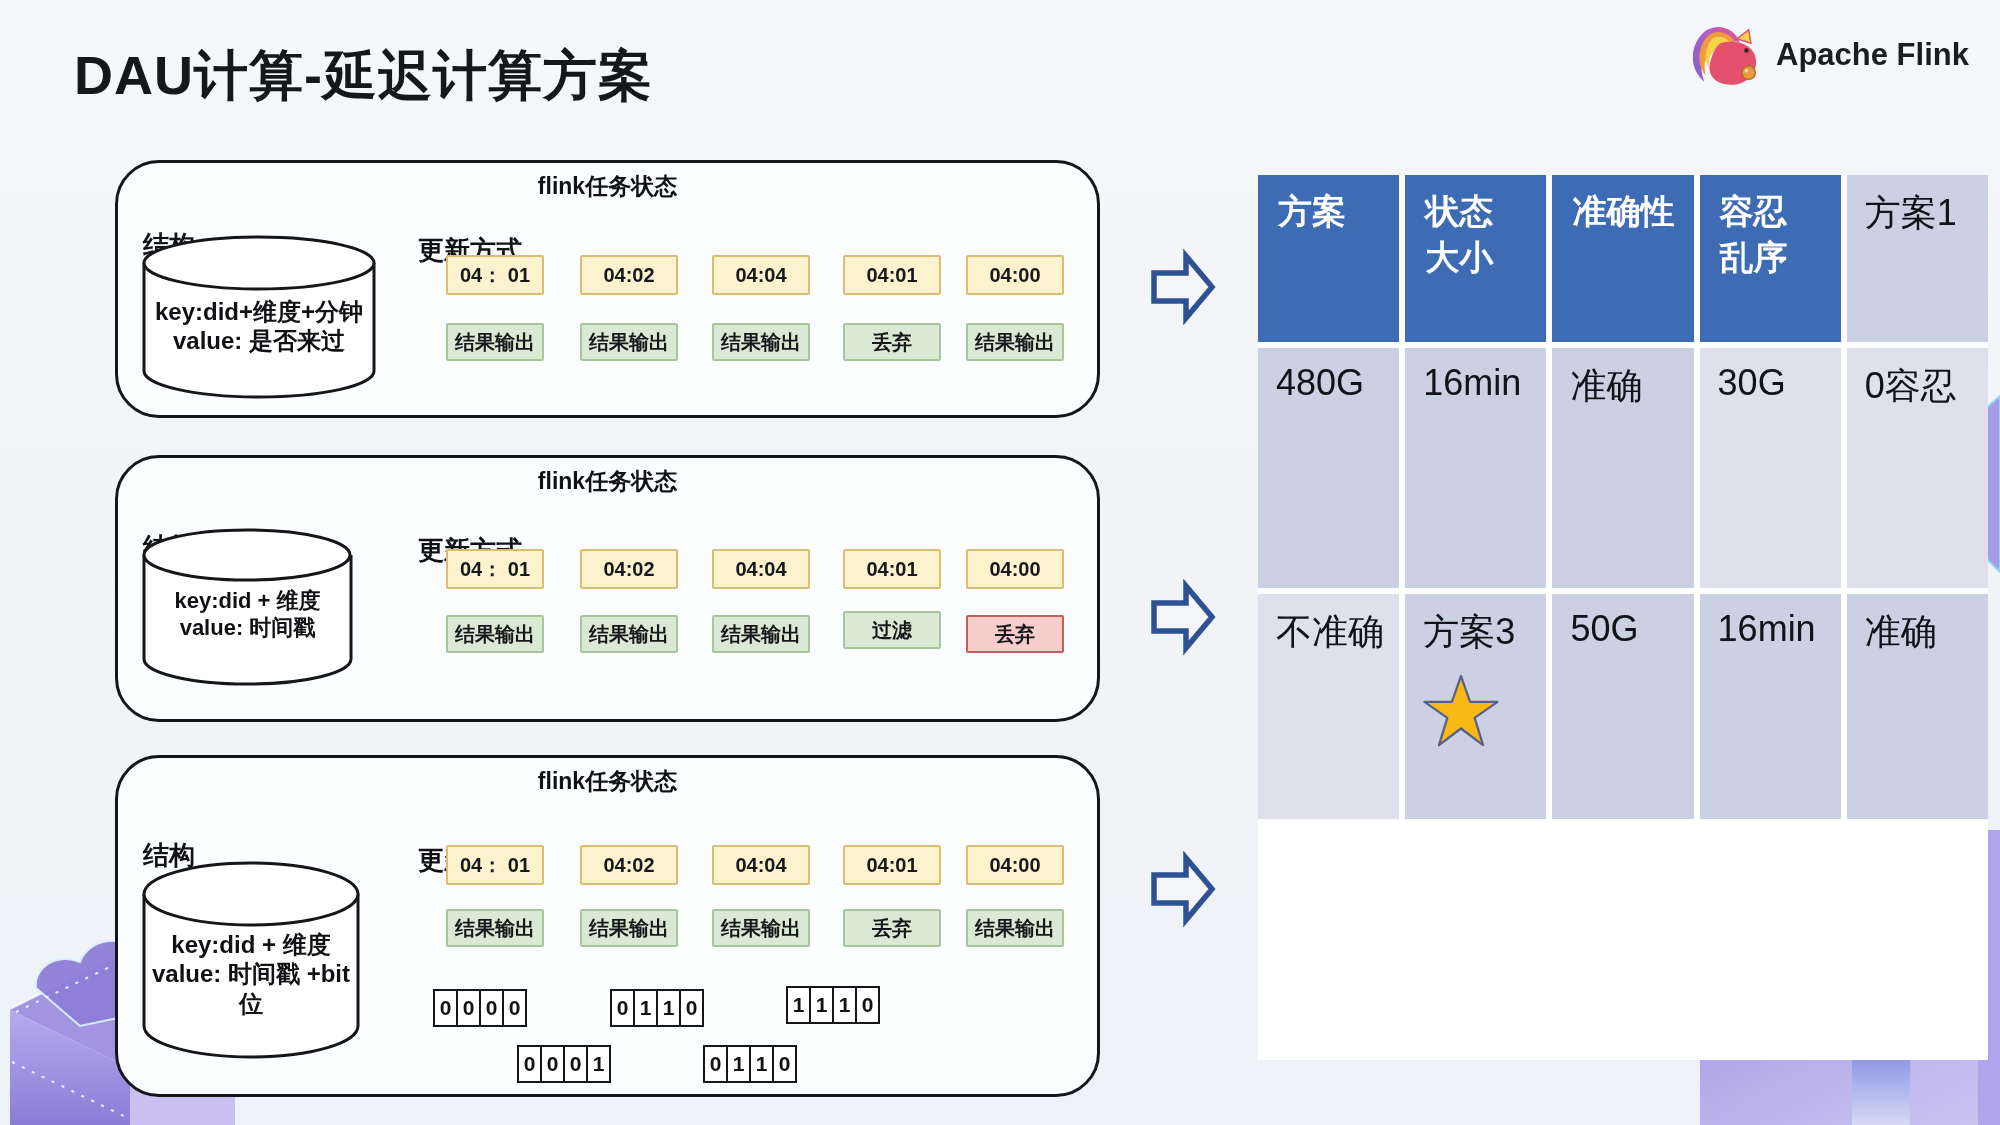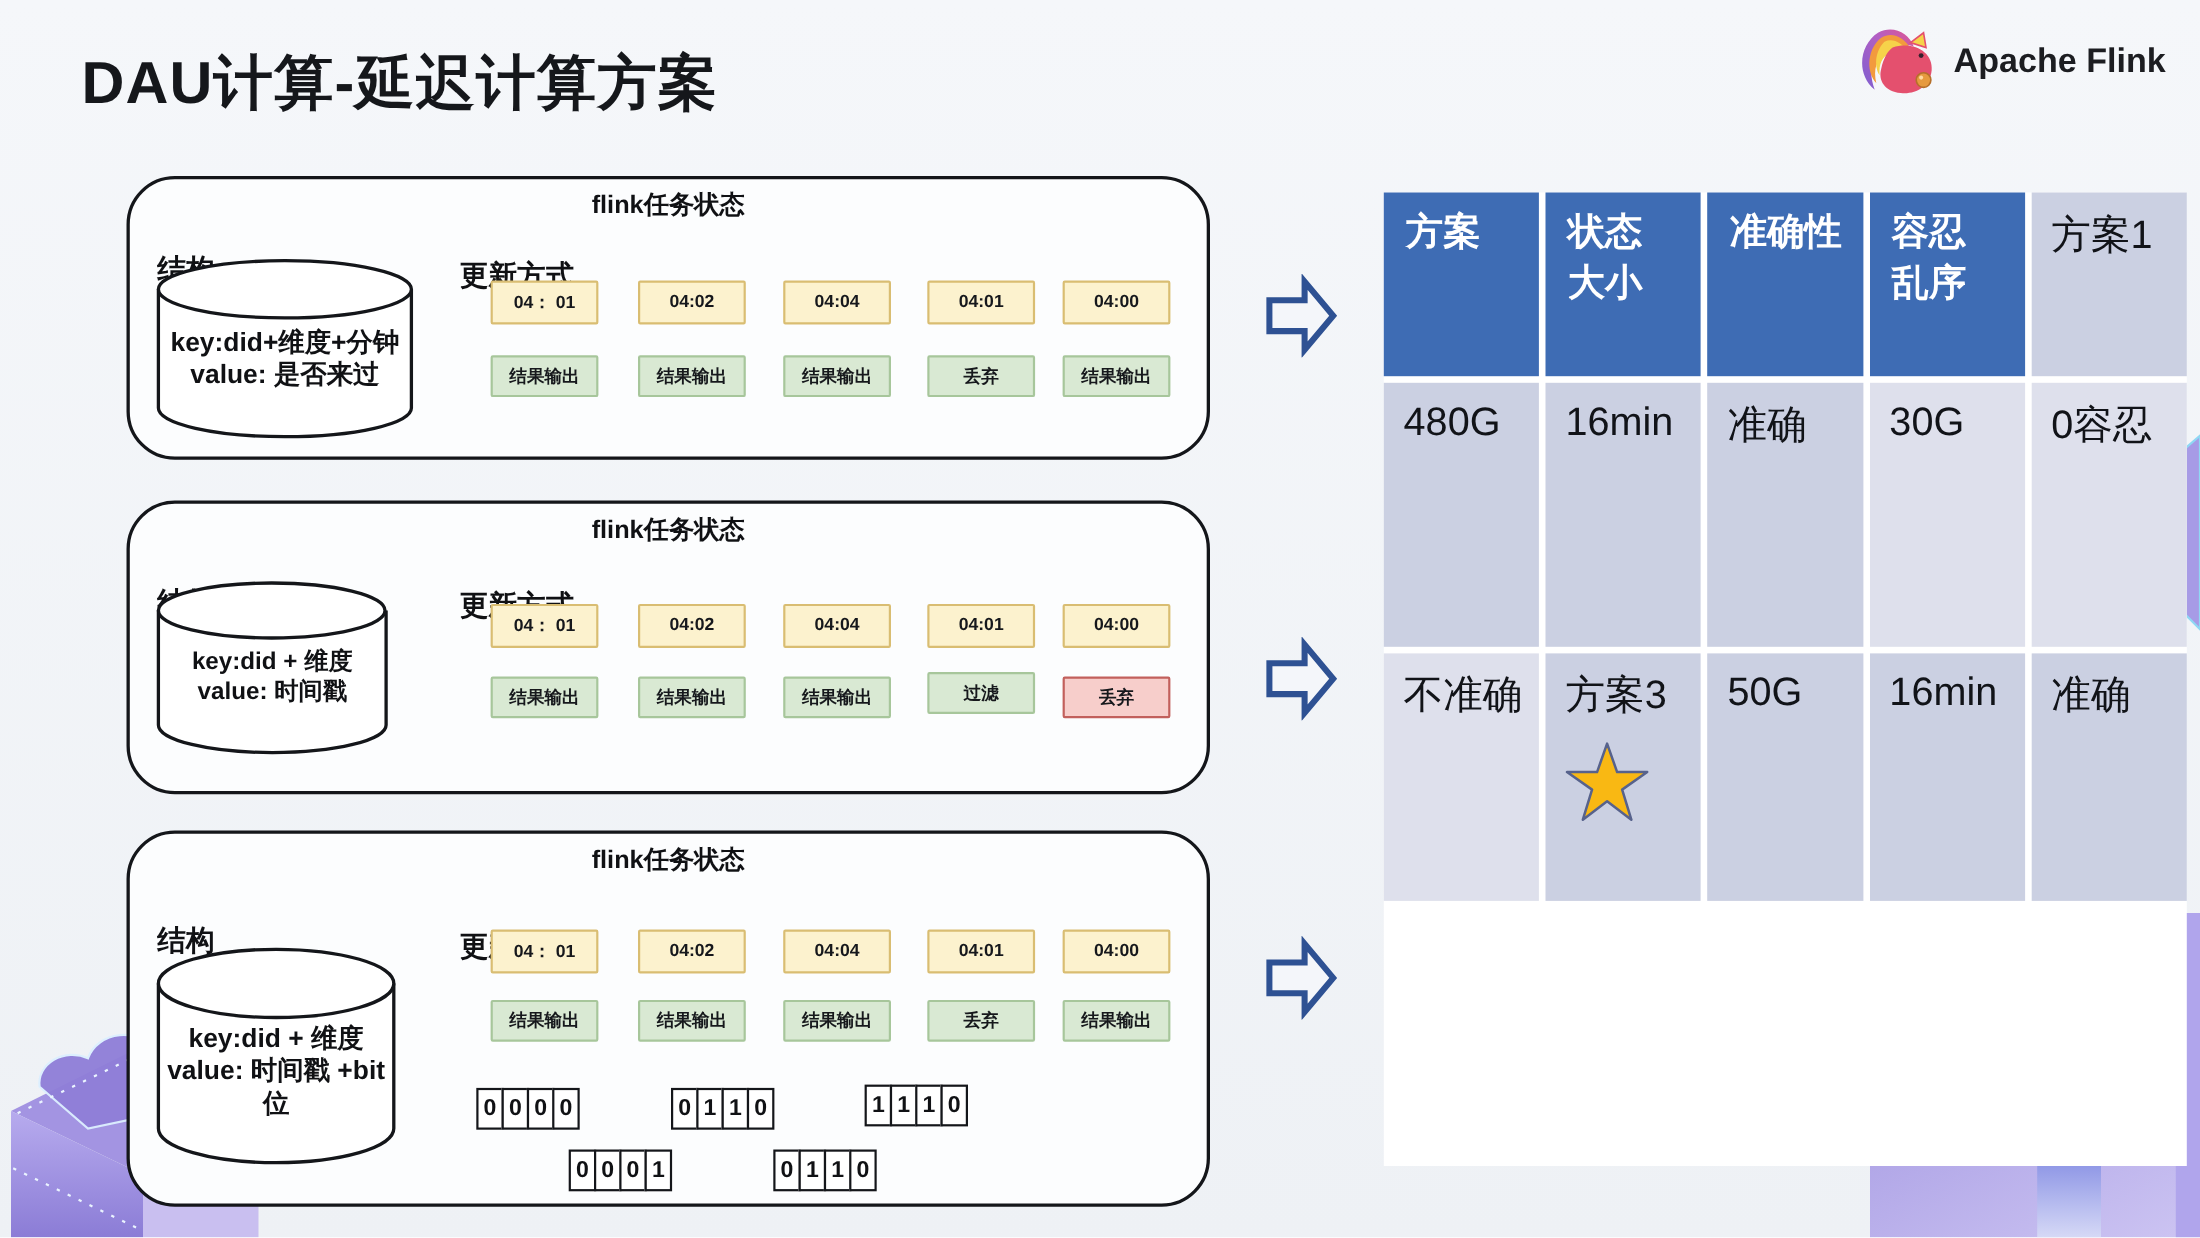--- a/index.html
+++ b/index.html
@@ -23,22 +23,22 @@
   .side-label { position:absolute; font-size:26px; font-weight:700; color:#101114;margin-top:32px; }
 
   .cyl { position:absolute; }
   .cyl svg { position:absolute; left:0; top:0; }
   .cyl-text { position:absolute; left:-12px; right:-12px; text-align:center;
               font-weight:700; color:#101114; line-height:1.22; }
 
   .time-box, .result-box { position:absolute; width:98px; height:40px; border-radius:2px;
               display:flex; align-items:center; justify-content:center;
               font-weight:700; color:#16181c; }
-  .time-box { background:#FCF2CE; border:2px solid #D9BD72; font-size:16px; }
-  .result-box { height:38px; background:#D9E9D3; border:2px solid #A7C69B; font-size:16px; }
+  .time-box { background:#FCF2CE; border:2px solid #D9BD72; font-size:20px; }
+  .result-box { height:38px; background:#D9E9D3; border:2px solid #A7C69B; font-size:20px; }
   .result-box.warn { background:#F7CECB; border-color:#C2605C; }
 
   .bit-group { position:absolute; display:flex; }
   .bit-cell { width:25px; height:38px; background:#ffffff; border:2px solid #14161a;
               margin-left:-2px; display:flex; align-items:center; justify-content:center;
               font-size:21px; font-weight:700; color:#101114; }
   .bit-cell:first-child { margin-left:0; }
 
   .arrow { position:absolute; z-index:2; width:70px; height:76px; }
 

